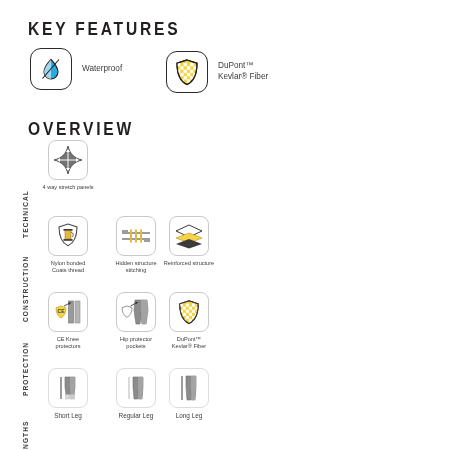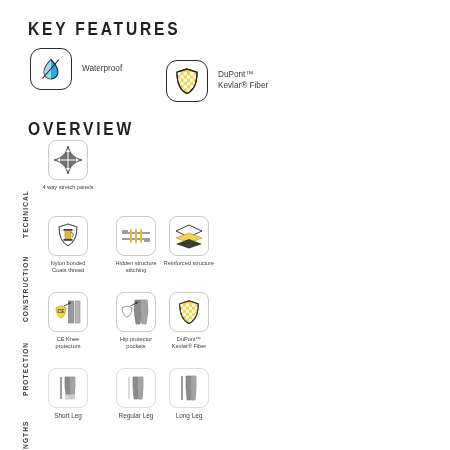--- a/index.html
+++ b/index.html
@@ -37,21 +37,21 @@
   .kf-row { position: absolute; left: 0; top: 48px; width: 450px; height: 46px; }
   .kf-item { position: absolute; display: flex; align-items: center; }
   .kf-item .kf-label {
     margin-left: 10px;
     font-size: 8.2px;
     line-height: 10.6px;
     color: #3c3c3b;
     white-space: pre-line;
   }
   #kf-0 { left: 30px;  top: 0; text-align: center; }
-  #kf-1 { left: 166px; top: 12px; }
+  #kf-1 { left: 166px; top: 3px; }
   #kf-2 { left: 300px; top: 0; }
 
   
   .frame {
     box-sizing: border-box;
     border: 1.4px solid #2b2b2b;
     border-radius: 11px;
     background: #fff;
     display: flex;
     align-items: center;

